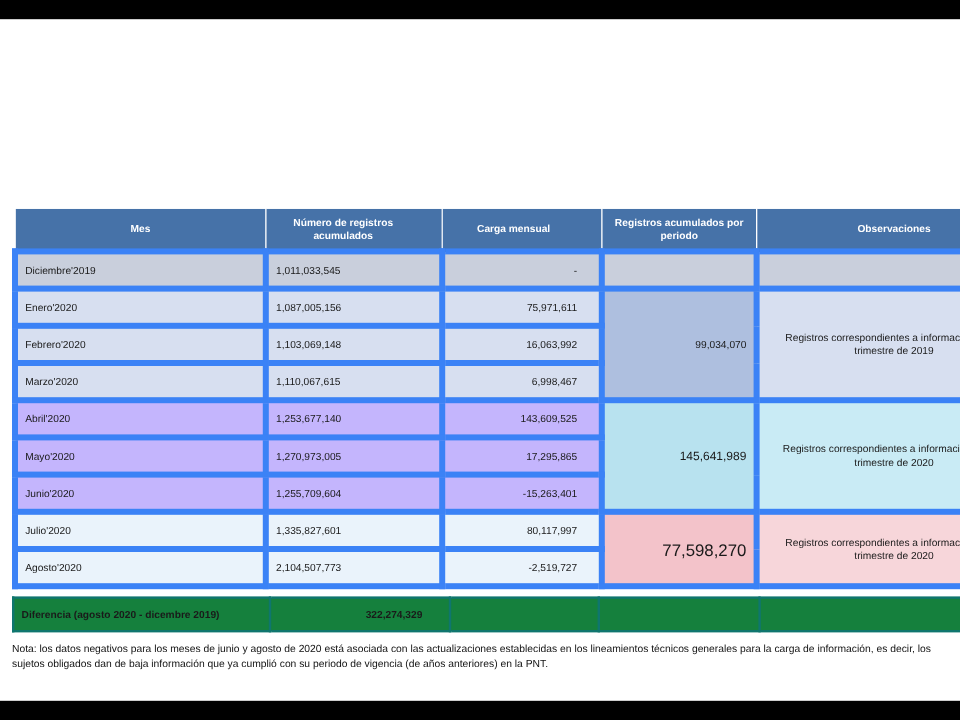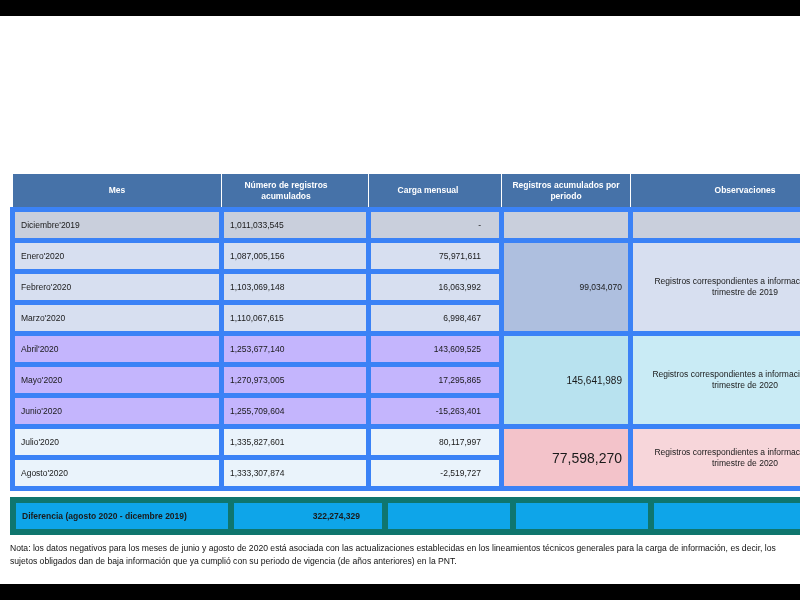--- a/index.html
+++ b/index.html
@@ -82,22 +82,22 @@
   td.obs-q3 { background: #f7d6da !important; }
 
   table.diff {
     border-collapse: collapse;
     width: 770px;
     table-layout: fixed;
     font-size: 8.5px;
     margin-top: 6px;
   }
   table.diff td {
-    background: #0ea5e9;
-    border: 6px solid #0f766e;
+    background: #15803d;
+    border: 2px solid #0f766e;
     padding: 5px 6px;
     font-weight: bold;
     color: #1a1a1a;
     height: 16px;
   }
   .d-label { width: 200px; text-align: left; }
   .d-val   { width: 120px; text-align: right; padding-right: 22px !important; }
   .d-blank1 { width: 110px; }
   .d-blank2 { width: 120px; }
   .d-blank3 { width: 220px; }
@@ -178,21 +178,21 @@
 
         <tr class="row-q3">
           <td class="c-mes">Julio'2020</td>
           <td class="c-acum">1,335,827,601</td>
           <td class="c-carga">80,117,997</td>
           <td class="c-perio merge-q3" rowspan="2">77,598,270</td>
           <td class="c-obs obs-q3" rowspan="2">Registros correspondientes a información del 2° trimestre de 2020</td>
         </tr>
         <tr class="row-q3">
           <td class="c-mes">Agosto'2020</td>
-          <td class="c-acum">1,333,307,874</td>
+          <td class="c-acum">2,104,507,773</td>
           <td class="c-carga">-2,519,727</td>
         </tr>
 
       </tbody>
     </table>
 
     <table class="diff">
       <tbody>
           <tr>
         <td class="d-label">Diferencia (agosto 2020 - dicembre 2019)</td>

